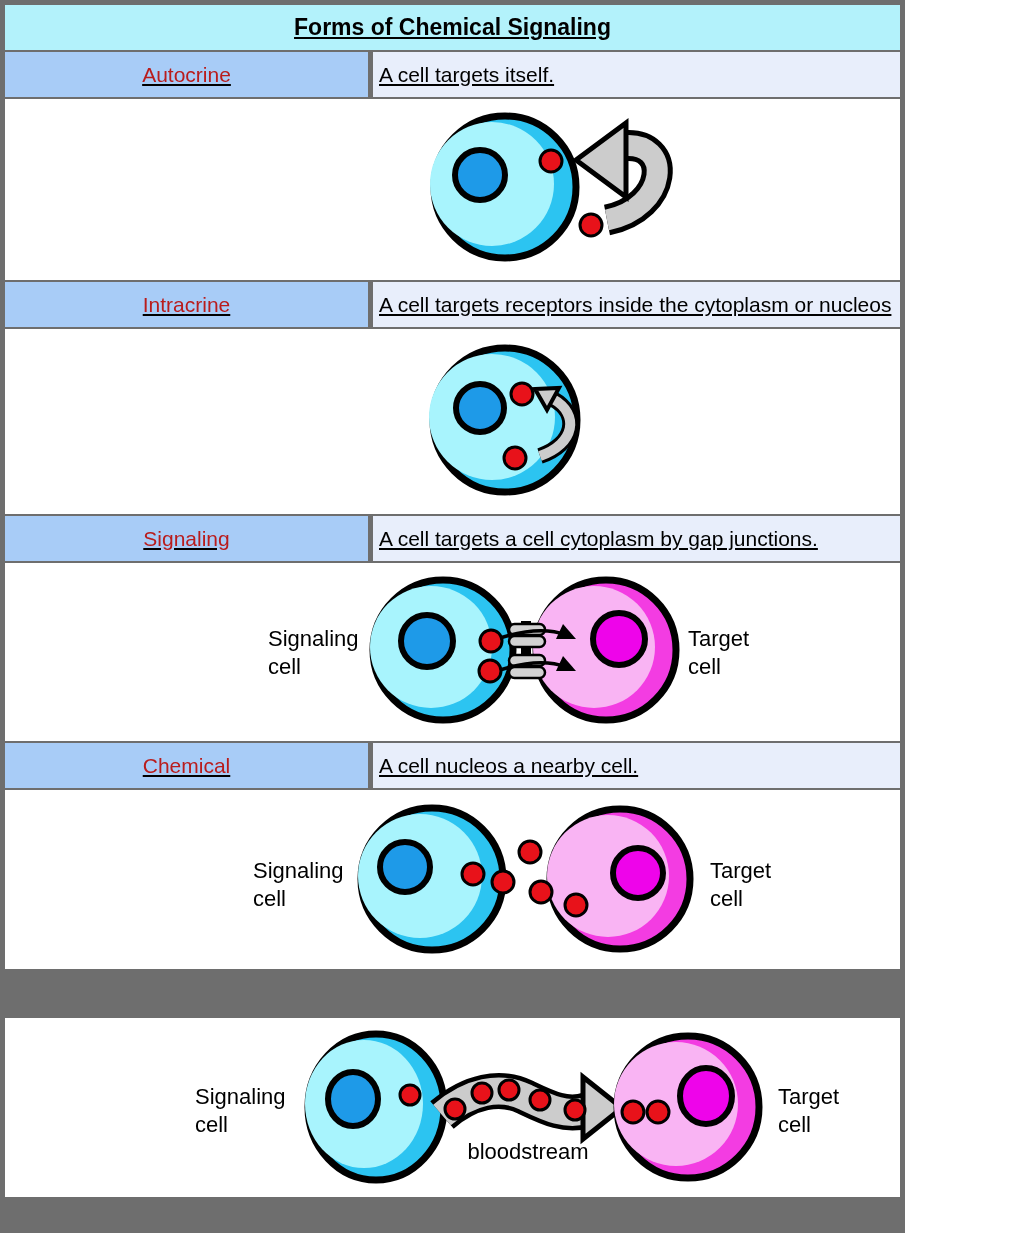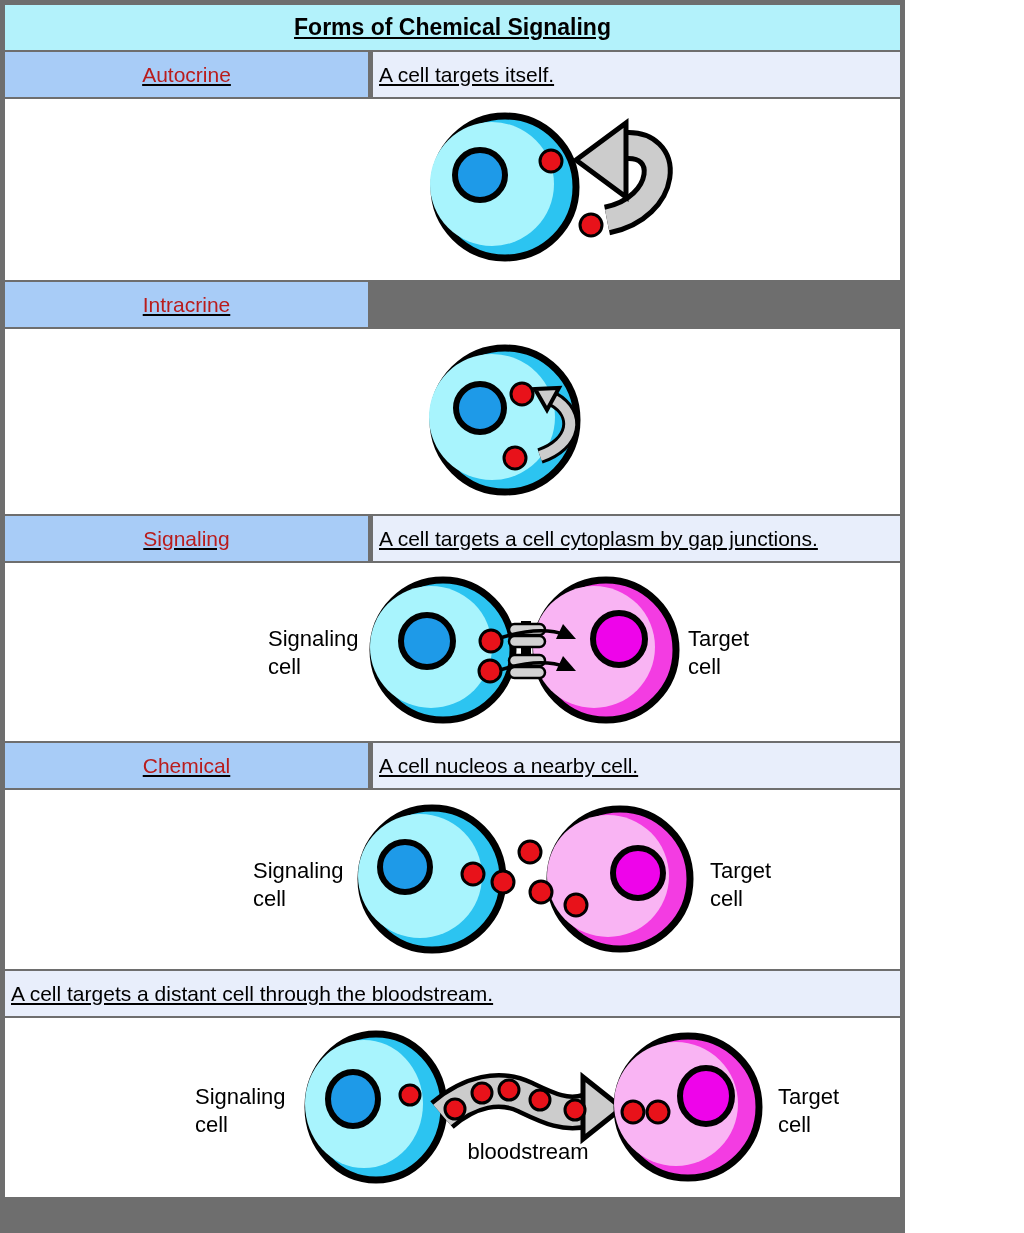--- a/index.html
+++ b/index.html
@@ -57,20 +57,21 @@
         <path d="M 602 121 C 663 109 669 41 617 47" fill="none" stroke="var(--arrow-gray)" stroke-width="21"></path>
         <polygon points="571,61 621,24 621,98" fill="var(--arrow-gray)" stroke="#000" stroke-width="5"></polygon>
       </g>
       <circle cx="546" cy="62" r="11" fill="var(--dot-red)" stroke="#000" stroke-width="3"></circle>
       <circle cx="586" cy="126" r="11" fill="var(--dot-red)" stroke="#000" stroke-width="3"></circle>
     </svg>
   </div>
 
   <div class="row header-row">
     <div class="label-cell">Intracrine</div>
+    <div class="desc-cell">A cell targets receptors inside the cytoplasm or nucleos</div>
   </div>
 
   <div class="row illus-row h185">
     <svg width="1014" height="185" viewBox="0 0 1014 185">
       <g>
         <circle cx="500" cy="91" r="72" fill="var(--cell-cyan-dark)" stroke="#000" stroke-width="7"></circle>
         <circle cx="487" cy="88" r="63" fill="var(--cell-cyan)"></circle>
         <circle cx="475" cy="79" r="24" fill="var(--nucleus-blue)" stroke="#000" stroke-width="6"></circle>
       </g>
       <g>
@@ -145,21 +146,20 @@
       <circle cx="498" cy="92" r="11" fill="var(--dot-red)" stroke="#000" stroke-width="3"></circle>
       <circle cx="525" cy="62" r="11" fill="var(--dot-red)" stroke="#000" stroke-width="3"></circle>
       <circle cx="536" cy="102" r="11" fill="var(--dot-red)" stroke="#000" stroke-width="3"></circle>
       <circle cx="571" cy="115" r="11" fill="var(--dot-red)" stroke="#000" stroke-width="3"></circle>
       <text x="705" y="88">Target</text>
       <text x="705" y="116">cell</text>
     </svg>
   </div>
 
   <div class="row header-row">
-    <div class="desc-cell">A cell targets a distant cell through the bloodstream.</div>
   </div>
 
   <div class="row illus-row h179">
     <svg width="1014" height="179" viewBox="0 0 1014 179">
       <text x="190" y="86">Signaling</text>
       <text x="190" y="114">cell</text>
       <g>
         <ellipse cx="371" cy="89" rx="68" ry="73" fill="var(--cell-cyan-dark)" stroke="#000" stroke-width="7"></ellipse>
         <ellipse cx="359" cy="86" rx="59" ry="64" fill="var(--cell-cyan)"></ellipse>
         <ellipse cx="348" cy="81" rx="25" ry="27" fill="var(--nucleus-blue)" stroke="#000" stroke-width="6"></ellipse>

